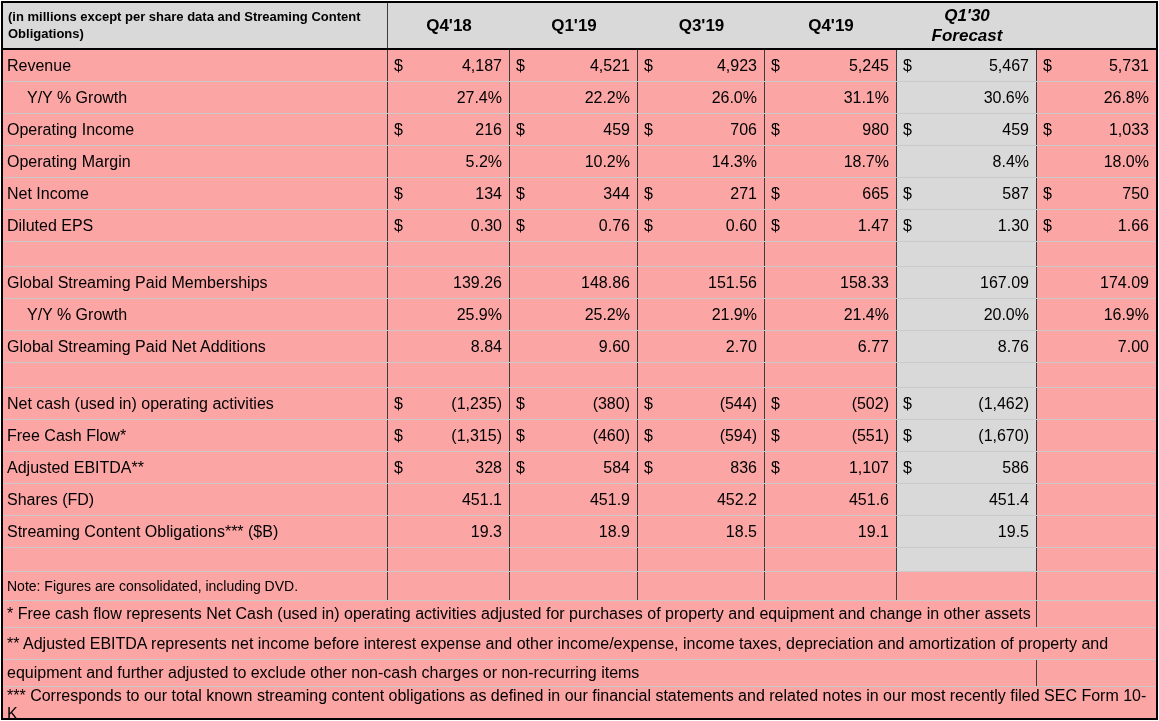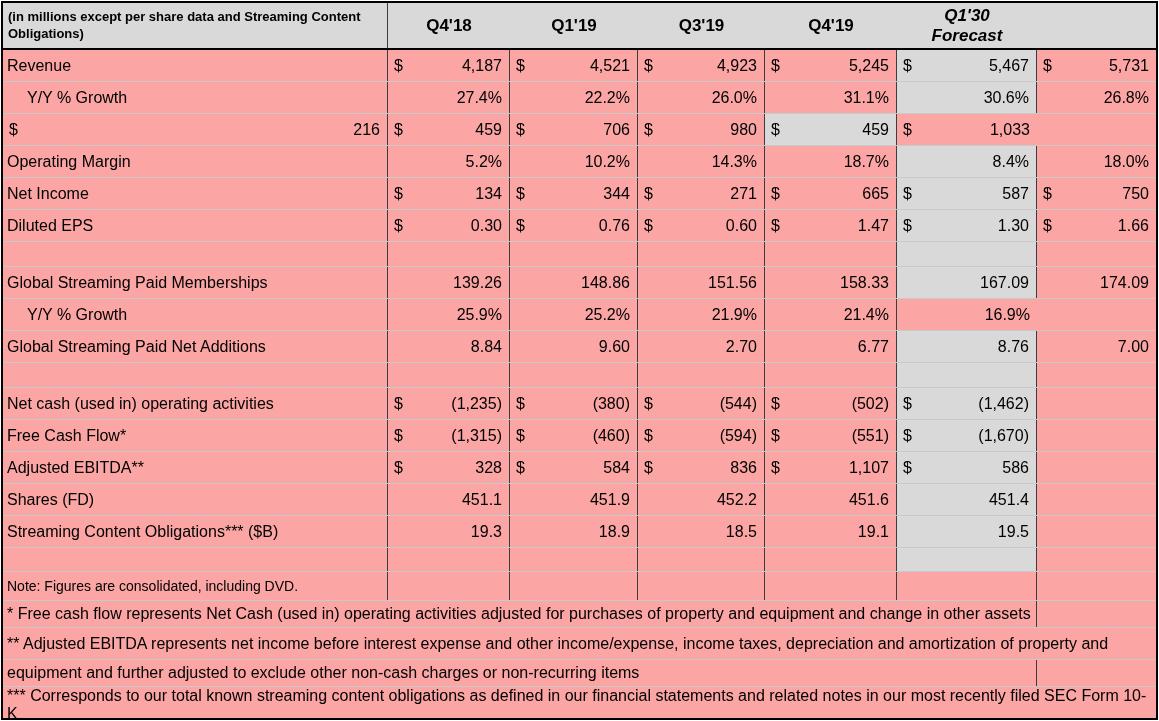--- a/index.html
+++ b/index.html
@@ -120,20 +120,21 @@
           <div class="num">31.1%</div>
         </div>
         <div class="cell val shade">
           <div class="num">30.6%</div>
         </div>
         <div class="cell val">
           <div class="num">26.8%</div>
         </div>
       </div>
       <div class="row r-data">
+        <div class="cell label">Operating Income</div>
         <div class="cell val usd">
           <div class="dollar">$</div>
           <div class="num">216</div>
         </div>
         <div class="cell val usd">
           <div class="dollar">$</div>
           <div class="num">459</div>
         </div>
         <div class="cell val usd">
           <div class="dollar">$</div>
@@ -263,20 +264,23 @@
           <div class="num">25.9%</div>
         </div>
         <div class="cell val">
           <div class="num">25.2%</div>
         </div>
         <div class="cell val">
           <div class="num">21.9%</div>
         </div>
         <div class="cell val">
           <div class="num">21.4%</div>
+        </div>
+        <div class="cell val shade">
+          <div class="num">20.0%</div>
         </div>
         <div class="cell val">
           <div class="num">16.9%</div>
         </div>
       </div>
       <div class="row r-data">
         <div class="cell label">Global Streaming Paid Net Additions</div>
         <div class="cell val">
           <div class="num">8.84</div>
         </div>

